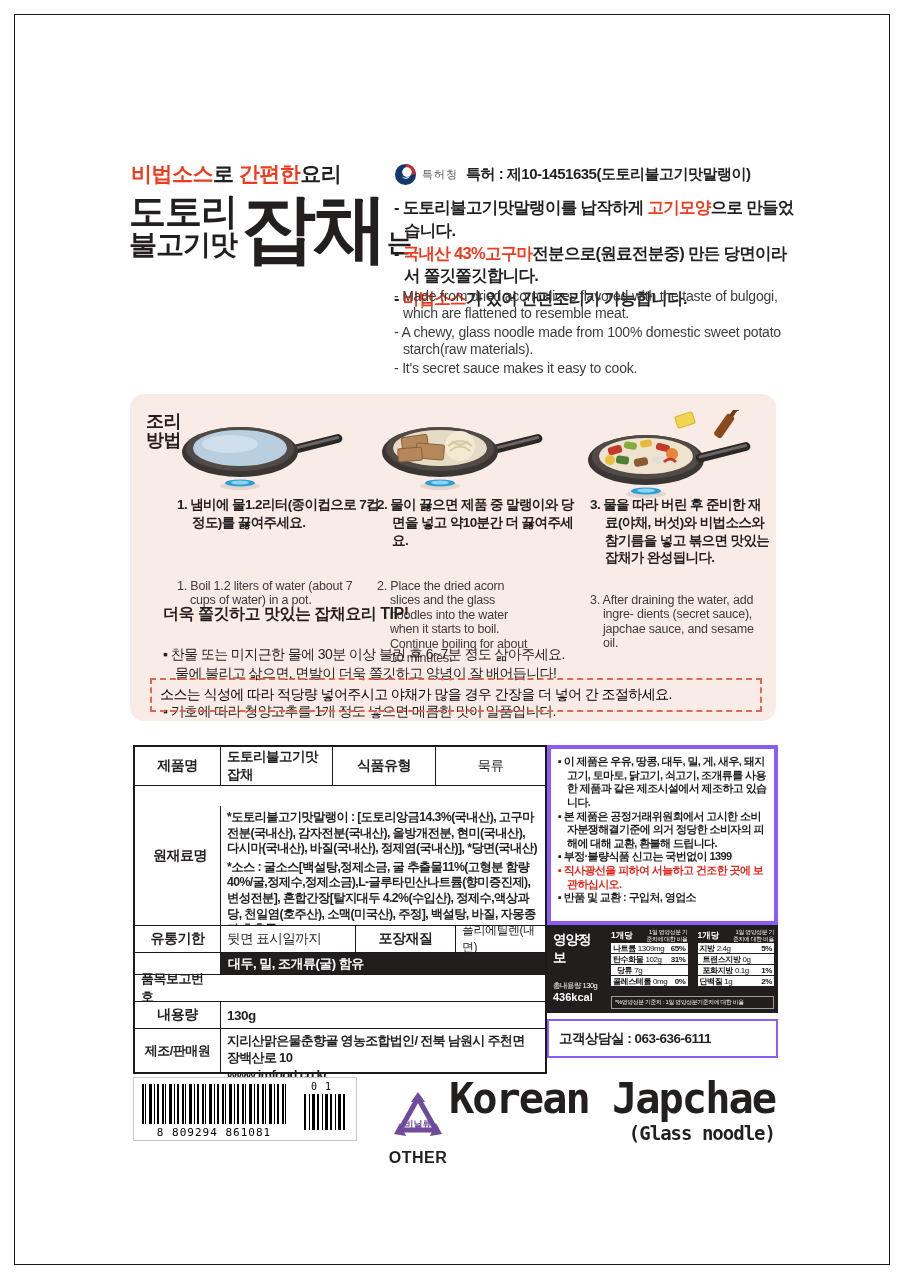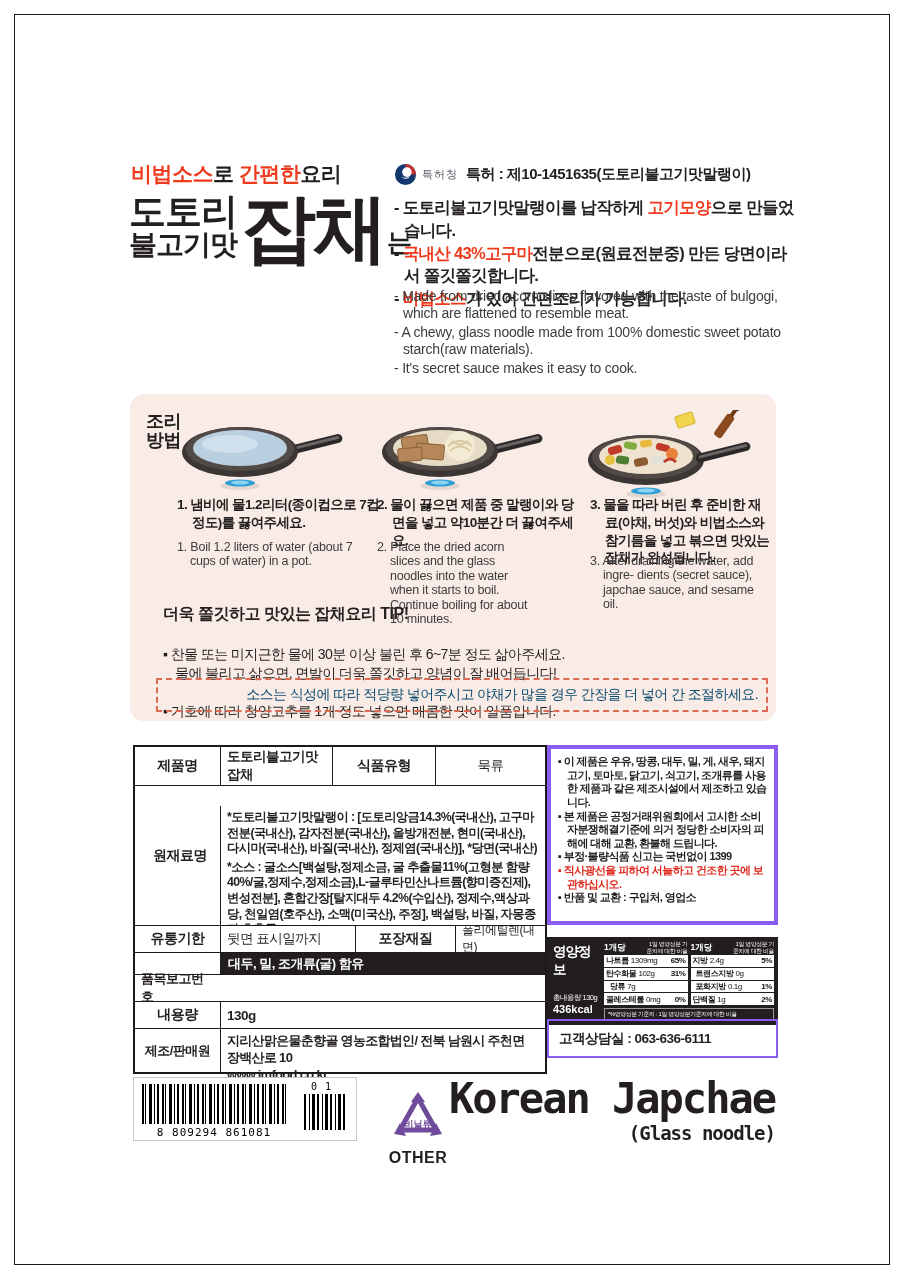--- a/index.html
+++ b/index.html
@@ -25,28 +25,28 @@
   .ko-bullets div { padding-left:10px; text-indent:-10px; }
   .en-bullets { position:absolute; left:394px; top:288px; width:400px; font-size:14px; color:#3c3c3c; letter-spacing:-0.2px; line-height:1.22; }
   .en-bullets div { padding-left:9px; text-indent:-9px; margin-bottom:2px; }
 
   
   .cook-box { position:absolute; left:130px; top:394px; width:646px; height:327px; background:#f9ece7; border-radius:14px; }
   .cook-label { position:absolute; left:16px; top:18px; font-size:18px; font-weight:800; line-height:1.05; letter-spacing:-0.5px; }
   .pan { position:absolute; top:16px; }
   .pan1 { left:48px; } .pan2 { left:248px; } .pan3 { left:450px; }
   .step-ko { position:absolute; top:102px; font-size:13.5px; font-weight:700; letter-spacing:-0.6px; line-height:1.32; padding-left:15px; text-indent:-15px; }
-  .step-en { position:absolute; font-size:12.5px; color:#3c3c3c; letter-spacing:-0.2px; line-height:1.15; padding-left:13px; text-indent:-13px; }
+  .step-en { position:absolute; font-size:12.5px; color:#3c3c3c; letter-spacing:-0.2px; line-height:1.15; padding-left:13px; text-indent:-13px;margin-top:39px; }
   .s1 { left:47px; width:205px; } .s2 { left:247px; width:200px; } .s3 { left:460px; width:180px; }
   .e1 { top:146px; } .e2 { top:146px; } .e3 { top:160px; }
 
   .tip-title { position:absolute; left:33px; top:210px; font-size:16px; font-weight:800; letter-spacing:-0.5px; }
   .tip-bullets { position:absolute; left:33px; top:232px; width:590px; font-size:14px; font-weight:500; letter-spacing:-0.6px; line-height:1.35; white-space:pre-line; }
   .tip-bullets div { padding-left:12px; text-indent:-12px; }
-  .tip-note { position:absolute; left:26px; top:284px; width:612px; border:2px dashed #dd6a52; padding:6px 8px; font-size:14px; font-weight:500; letter-spacing:-0.6px; color:#0c4a6e; text-align:right; }
+  .tip-note { position:absolute; left:20px; top:284px; width:612px; border:2px dashed #dd6a52; padding:6px 8px; font-size:14px; font-weight:500; letter-spacing:-0.6px; color:#000000; text-align:left; }
 
   
   .info-table { position:absolute; left:133px; top:745px; width:414px; border:2px solid #1a1a1a; background:#fff; }
   .trow { display:flex; border-top:1px solid #1a1a1a; }
   .trow:first-child { border-top:none; }
   .tcell { padding:4px 6px; }
   .tlabel { font-weight:800; display:flex; align-items:center; justify-content:center; font-size:14px; letter-spacing:-0.5px; flex-shrink:0; }
   .bl { border-left:1px solid #1a1a1a; }
   .r1 { height:38px; } .r1 .tcell { display:flex; align-items:center; }
   .rv { font-size:13.5px; font-weight:600; letter-spacing:-0.5px; }
@@ -57,21 +57,21 @@
   .allergen-bar { background:#221e1e; color:#fff; font-weight:800; font-size:13px; letter-spacing:-0.5px; display:flex; align-items:center; padding:0 8px; flex:1; }
   .r-small { height:27px; } .r-small .tcell { display:flex; align-items:center; }
   .r-manu { height:44px; }
   .manu-text { font-size:13px; font-weight:600; letter-spacing:-0.7px; line-height:1.3; }
 
   
   .notes-box { position:absolute; left:547px; top:745px; width:231px; height:180px; border:4px solid #8b5cf6; padding:6px 7px; overflow:hidden; }
   .notes-box div { font-size:11px; font-weight:600; letter-spacing:-0.6px; line-height:1.24; padding-left:9px; text-indent:-9px; }
   .note-red { color:#e0281c; }
 
-  .nutri { position:absolute; left:547px; top:925px; width:231px; height:88px; background:#221e1e; display:grid; grid-template-columns:50px 1fr 1fr; grid-template-rows:1fr 13px; gap:3px; padding:4px;margin-top:12px; }
+  .nutri { position:absolute; left:547px; top:925px; width:231px; height:88px; background:#221e1e; display:grid; grid-template-columns:50px 1fr 1fr; grid-template-rows:1fr 13px; gap:10px; padding:4px; }
   .nutri-left { grid-row:1/3; color:#fff; padding:2px 0 0 2px; }
   .nutri-title { font-size:13.5px; font-weight:800; letter-spacing:-1px; }
   .nutri-total { font-size:7.5px; margin-top:14px; letter-spacing:-0.5px; }
   .nutri-kcal { font-size:11px; font-weight:800; }
   .ntable { display:flex; flex-direction:column; gap:1px; overflow:hidden; }
   .nthead { display:flex; align-items:center; color:#fff; height:13px; flex-shrink:0; }
   .nth1 { font-size:8.5px; font-weight:800; }
   .nth2 { font-size:5.8px; margin-left:auto; text-align:right; line-height:1.05; width:44px; letter-spacing:-0.3px; }
   .nrow { background:#fff; color:#111; display:flex; align-items:center; flex:1; padding:0 2px; font-size:8px; letter-spacing:-0.4px; overflow:hidden; }
   .nname { font-weight:800; white-space:nowrap; }

